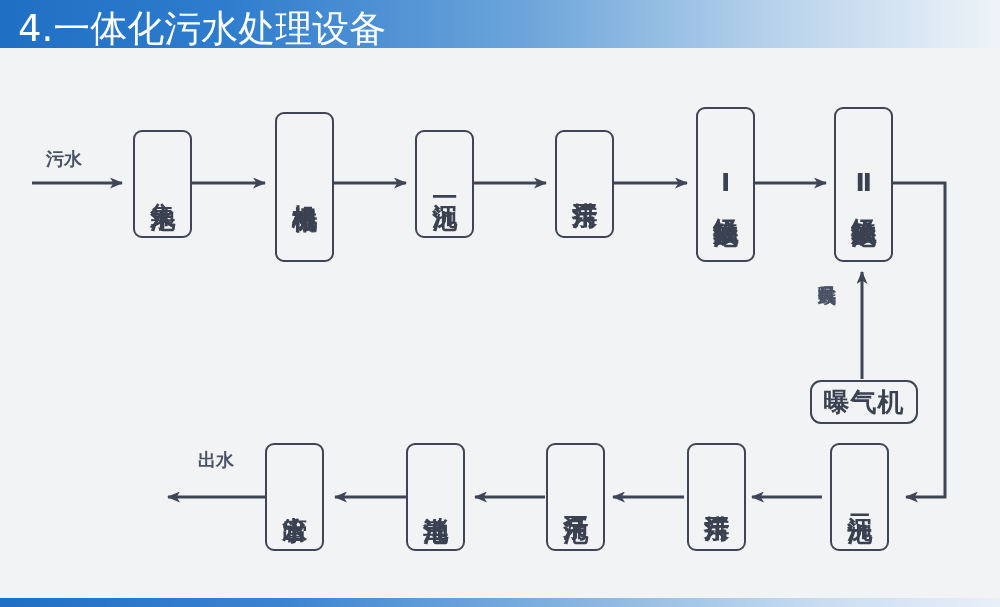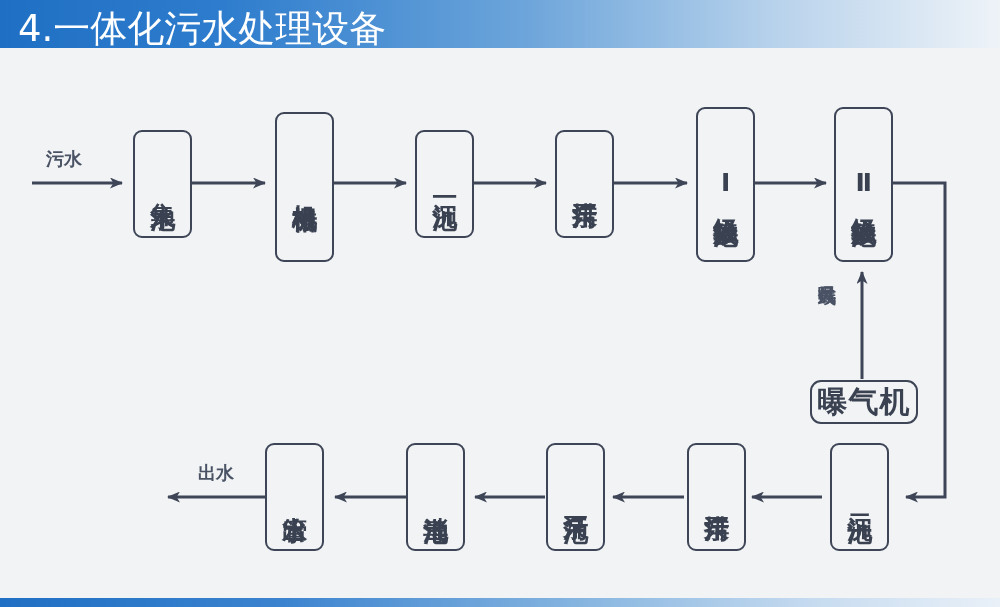--- a/index.html
+++ b/index.html
@@ -44,21 +44,21 @@
   .vlabel{
     writing-mode:vertical-rl;
     text-orientation:upright;
     font-size:25px;line-height:1.02;
     color:#3a4252;font-weight:700;
     letter-spacing:1px;
     font-family:"DejaVu Sans","Liberation Sans",sans-serif;
     white-space:nowrap;
   }
   .hlabel{
-    font-size:30px;color:#3a4252;font-weight:700;
+    font-size:26px;color:#3a4252;font-weight:700;
     font-family:"DejaVu Sans","Liberation Sans",sans-serif;
     white-space:nowrap;letter-spacing:1px;
   }
 
   
   .anno{
     position:absolute;
     font-size:18px;color:#4a5365;font-weight:700;
     font-family:"DejaVu Sans","Liberation Sans",sans-serif;
     white-space:nowrap;
@@ -107,21 +107,21 @@
 
         <line x1="822" y1="440" x2="752" y2="440" marker-end="url(#ah)"></line>
         <line x1="684" y1="440" x2="613" y2="440" marker-end="url(#ah)"></line>
         <line x1="545" y1="440" x2="475" y2="440" marker-end="url(#ah)"></line>
         <line x1="406" y1="440" x2="335" y2="440" marker-end="url(#ah)"></line>
         <line x1="265" y1="440" x2="168" y2="440" marker-end="url(#ah)"></line>
       </g>
     </svg>
 
     <div class="anno" style="left:46px;top:90px;">污水</div>
-    <div class="anno" style="left:198px;top:404px;">出水</div>
+    <div class="anno" style="left:198px;top:391px;">出水</div>
     <div class="anno-v" style="left:818px;top:215px;">鼓风曝气</div>
 
     <div class="node" style="left:133px;top:73px;width:59px;height:108px;">
       <span class="vlabel">集水池</span>
     </div>
 
     <div class="node" style="left:275px;top:55px;width:59px;height:150px;">
       <span class="vlabel">机械栅格</span>
     </div>
 

